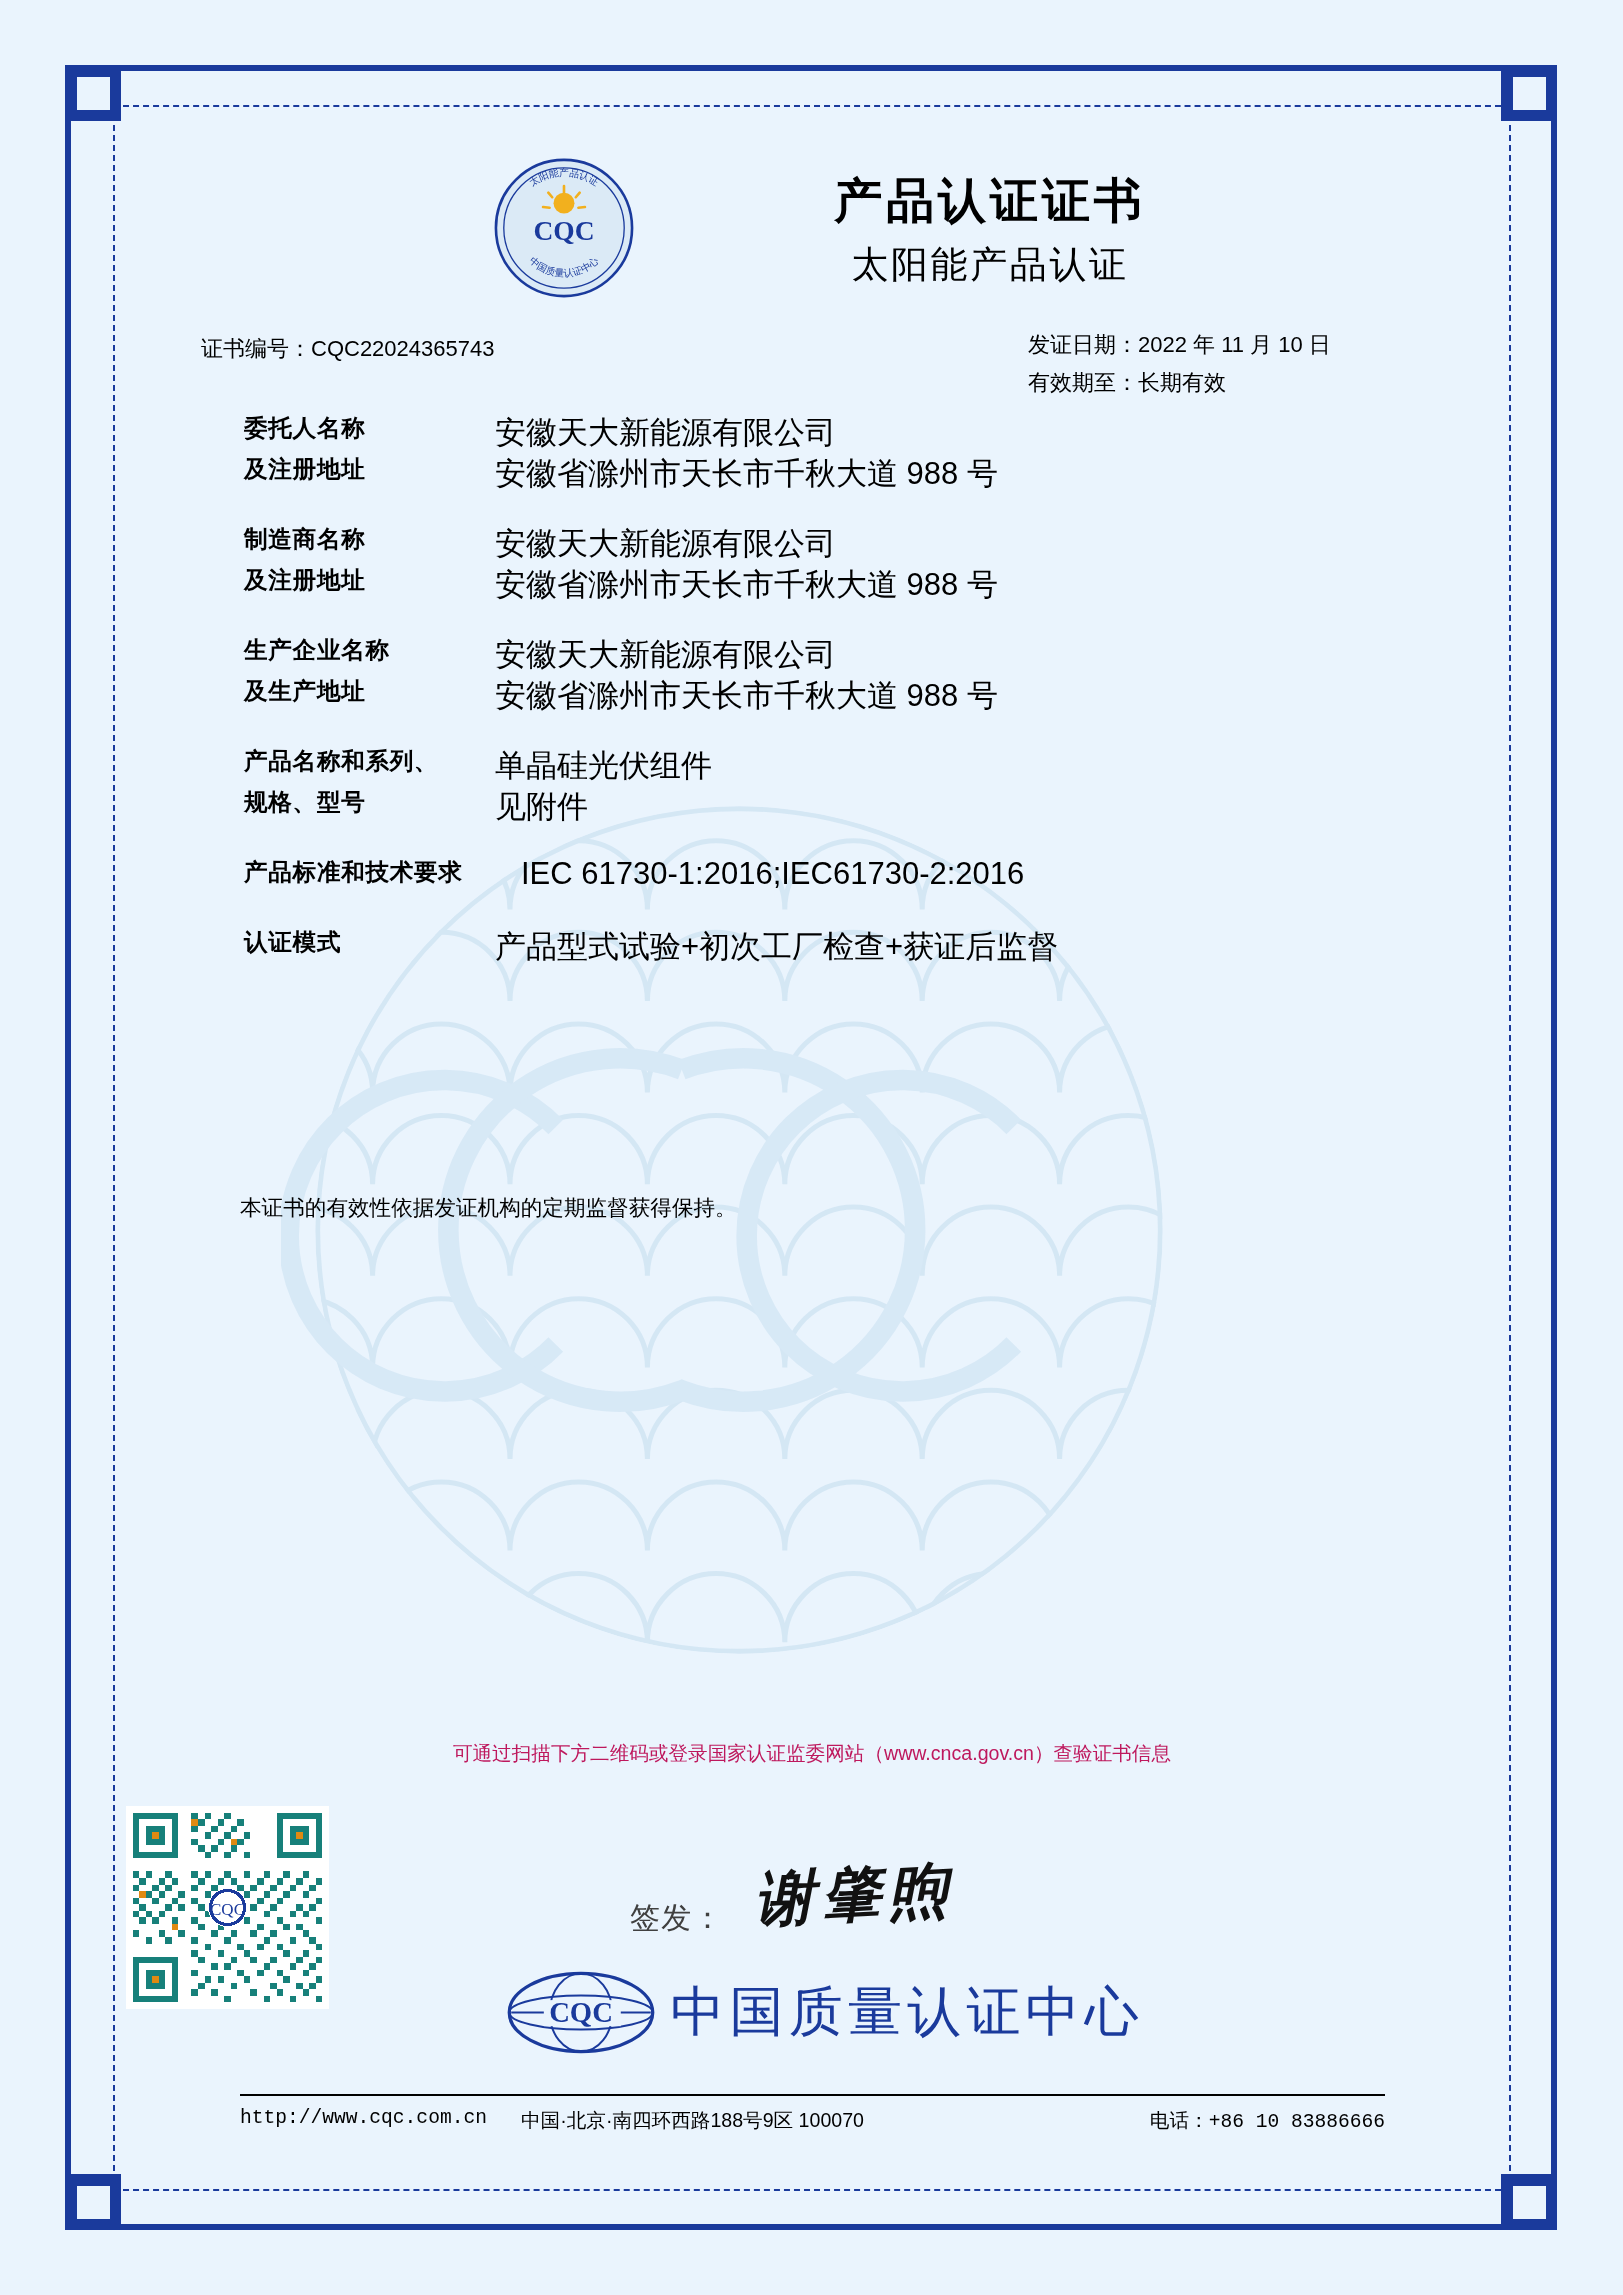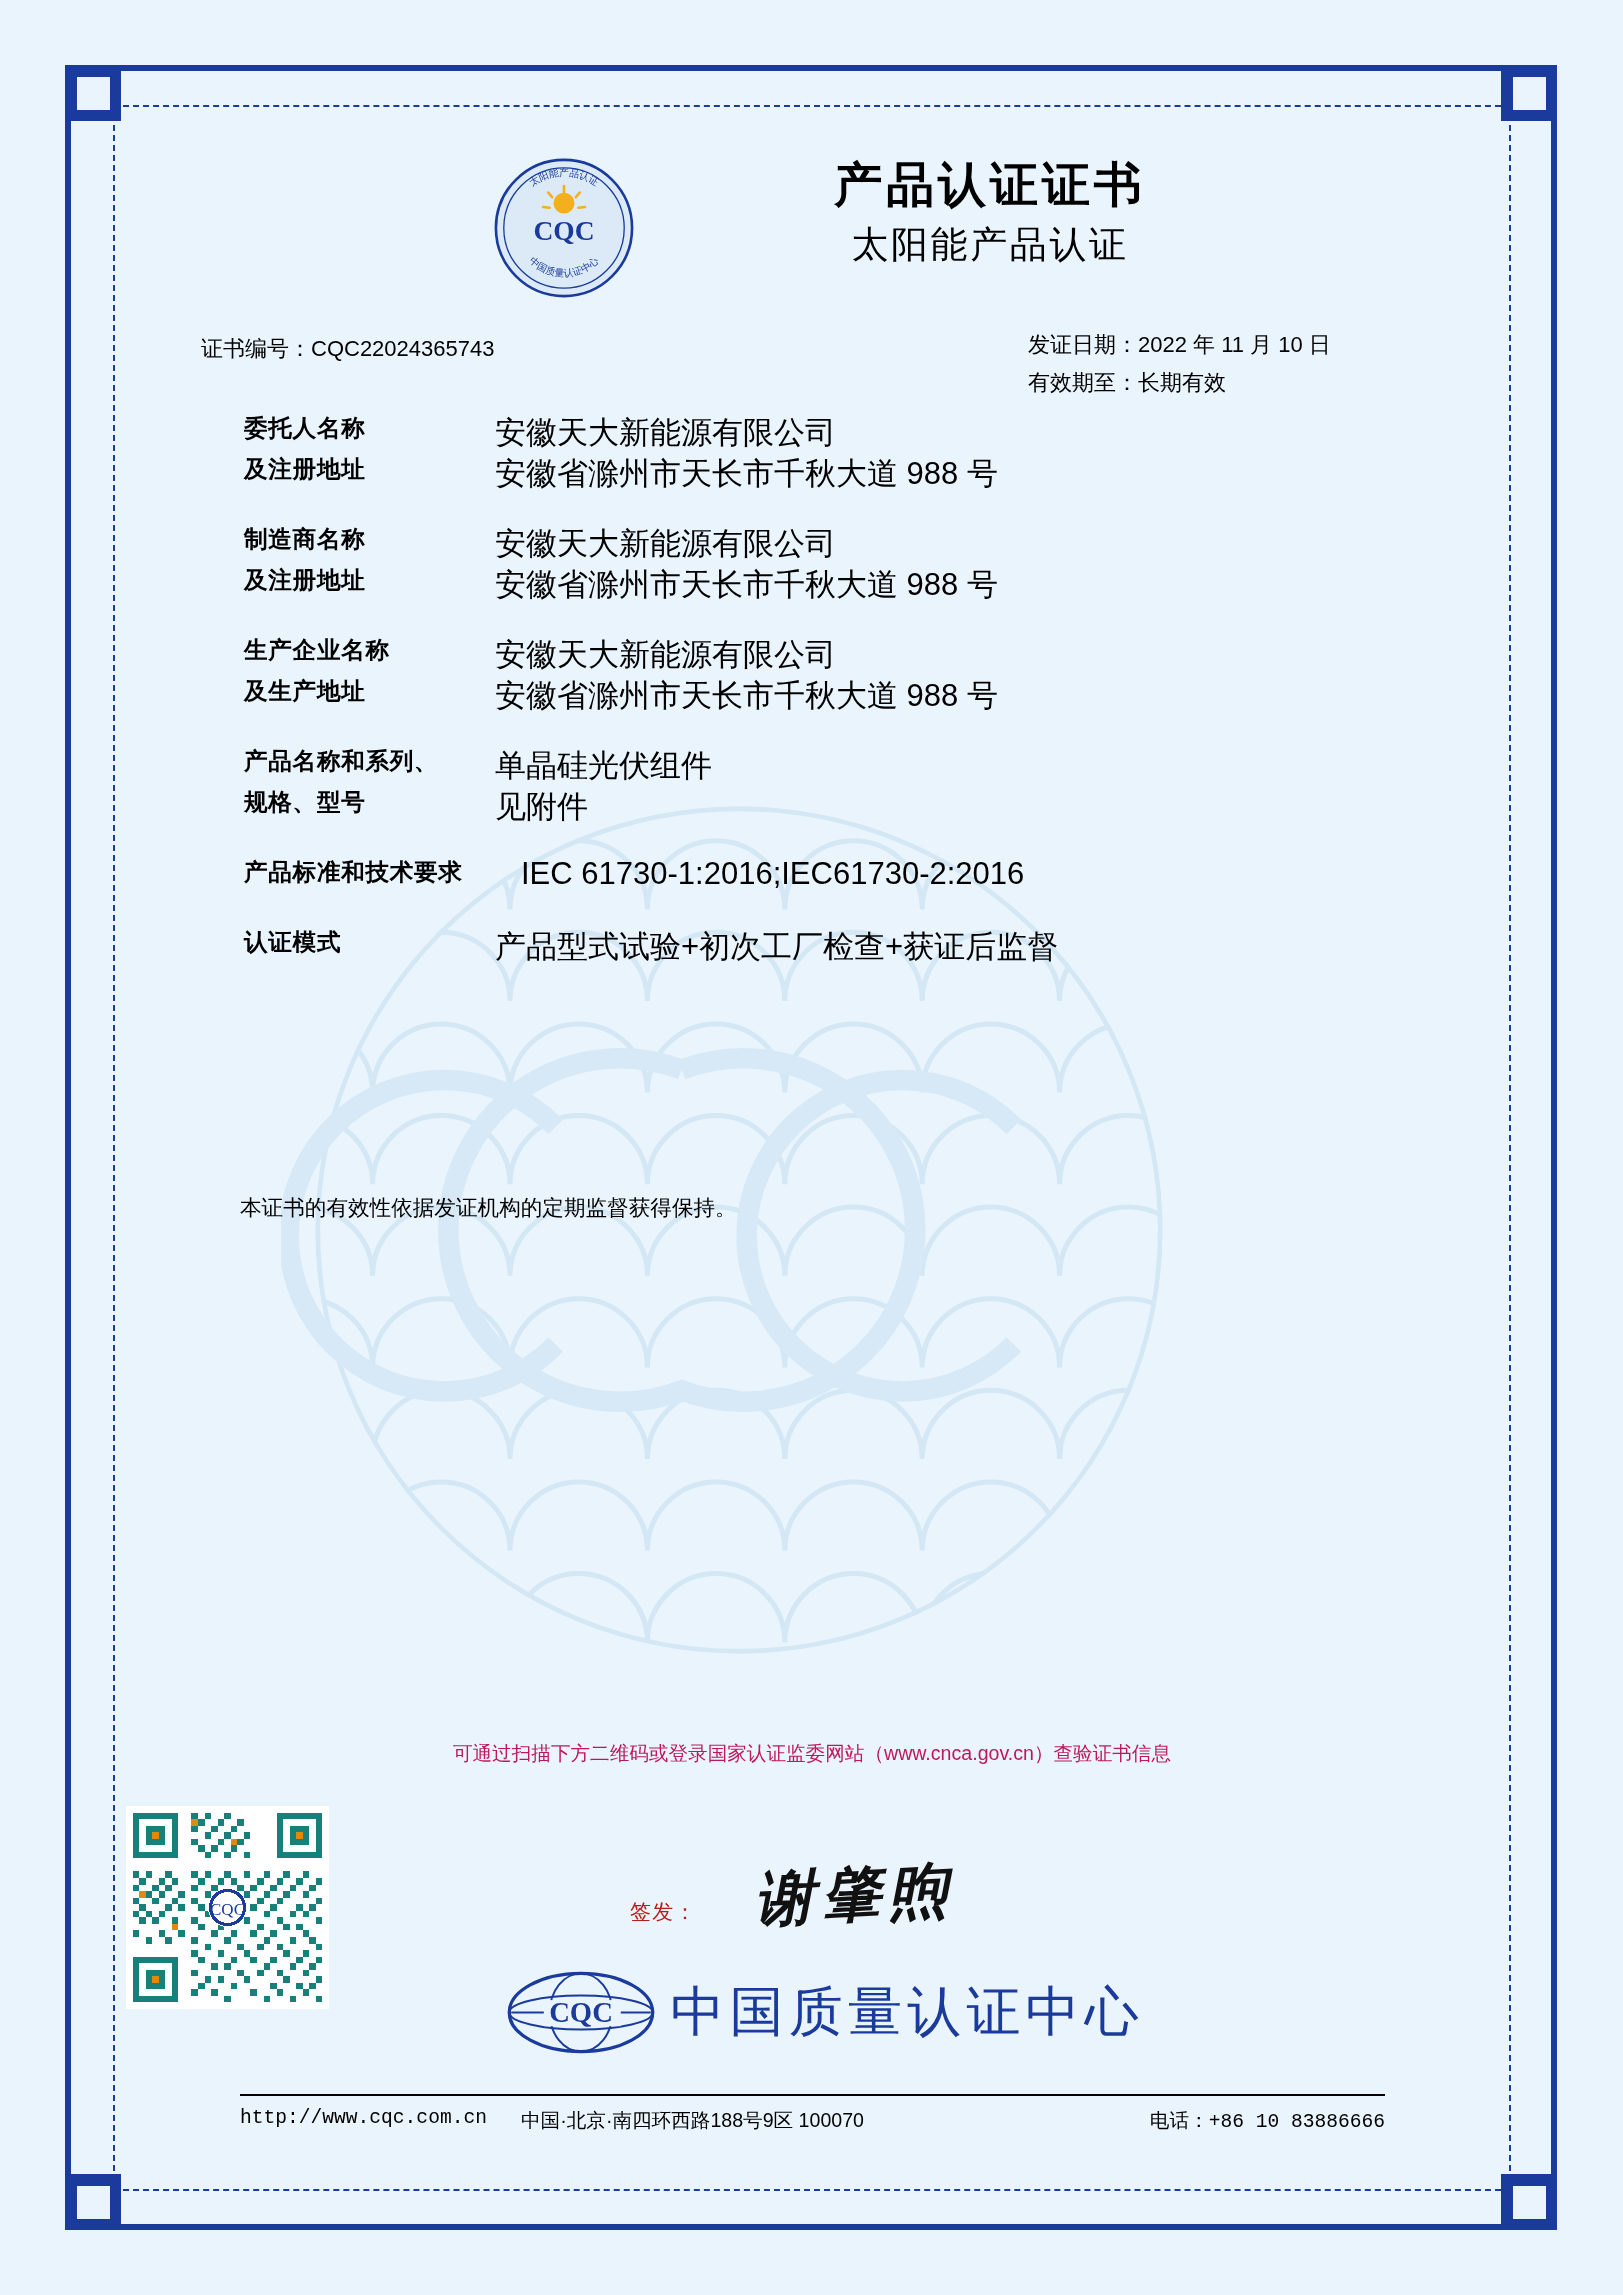--- a/index.html
+++ b/index.html
@@ -98,21 +98,21 @@
     left: 550px;
     top: 26px;
     width: 654px;
     text-align: center;
   }
   .doc-title {
     font-size: 48px;
     font-weight: bold;
     letter-spacing: 3.9px;
     color: #000;
-    margin: 0;
+    margin: 16px;
     line-height: 1.15;
   }
   .doc-subtitle {
     font-size: 37px;
     letter-spacing: 2.6px;
     color: #000;
     margin: 11.8px 0 0 0;
     line-height: 1.15;
   }
 
@@ -219,22 +219,22 @@
     position: absolute;
     left: 13px;
     top: 13px;
     width: 203px;
     height: 203px;
   }
   .sig-label {
     position: absolute;
     left: 517px;
     top: 105px;
-    font-size: 21px;
-    color: #b91c1c;
+    font-size: 30px;
+    color: #404040;
     letter-spacing: 1.3px;
     text-align: center;
   }
   .sig-script {
     position: absolute;
     left: 641px;
     top: 62px;
     font-family: "Liberation Serif", serif;
     font-size: 60px;
     font-style: italic;

